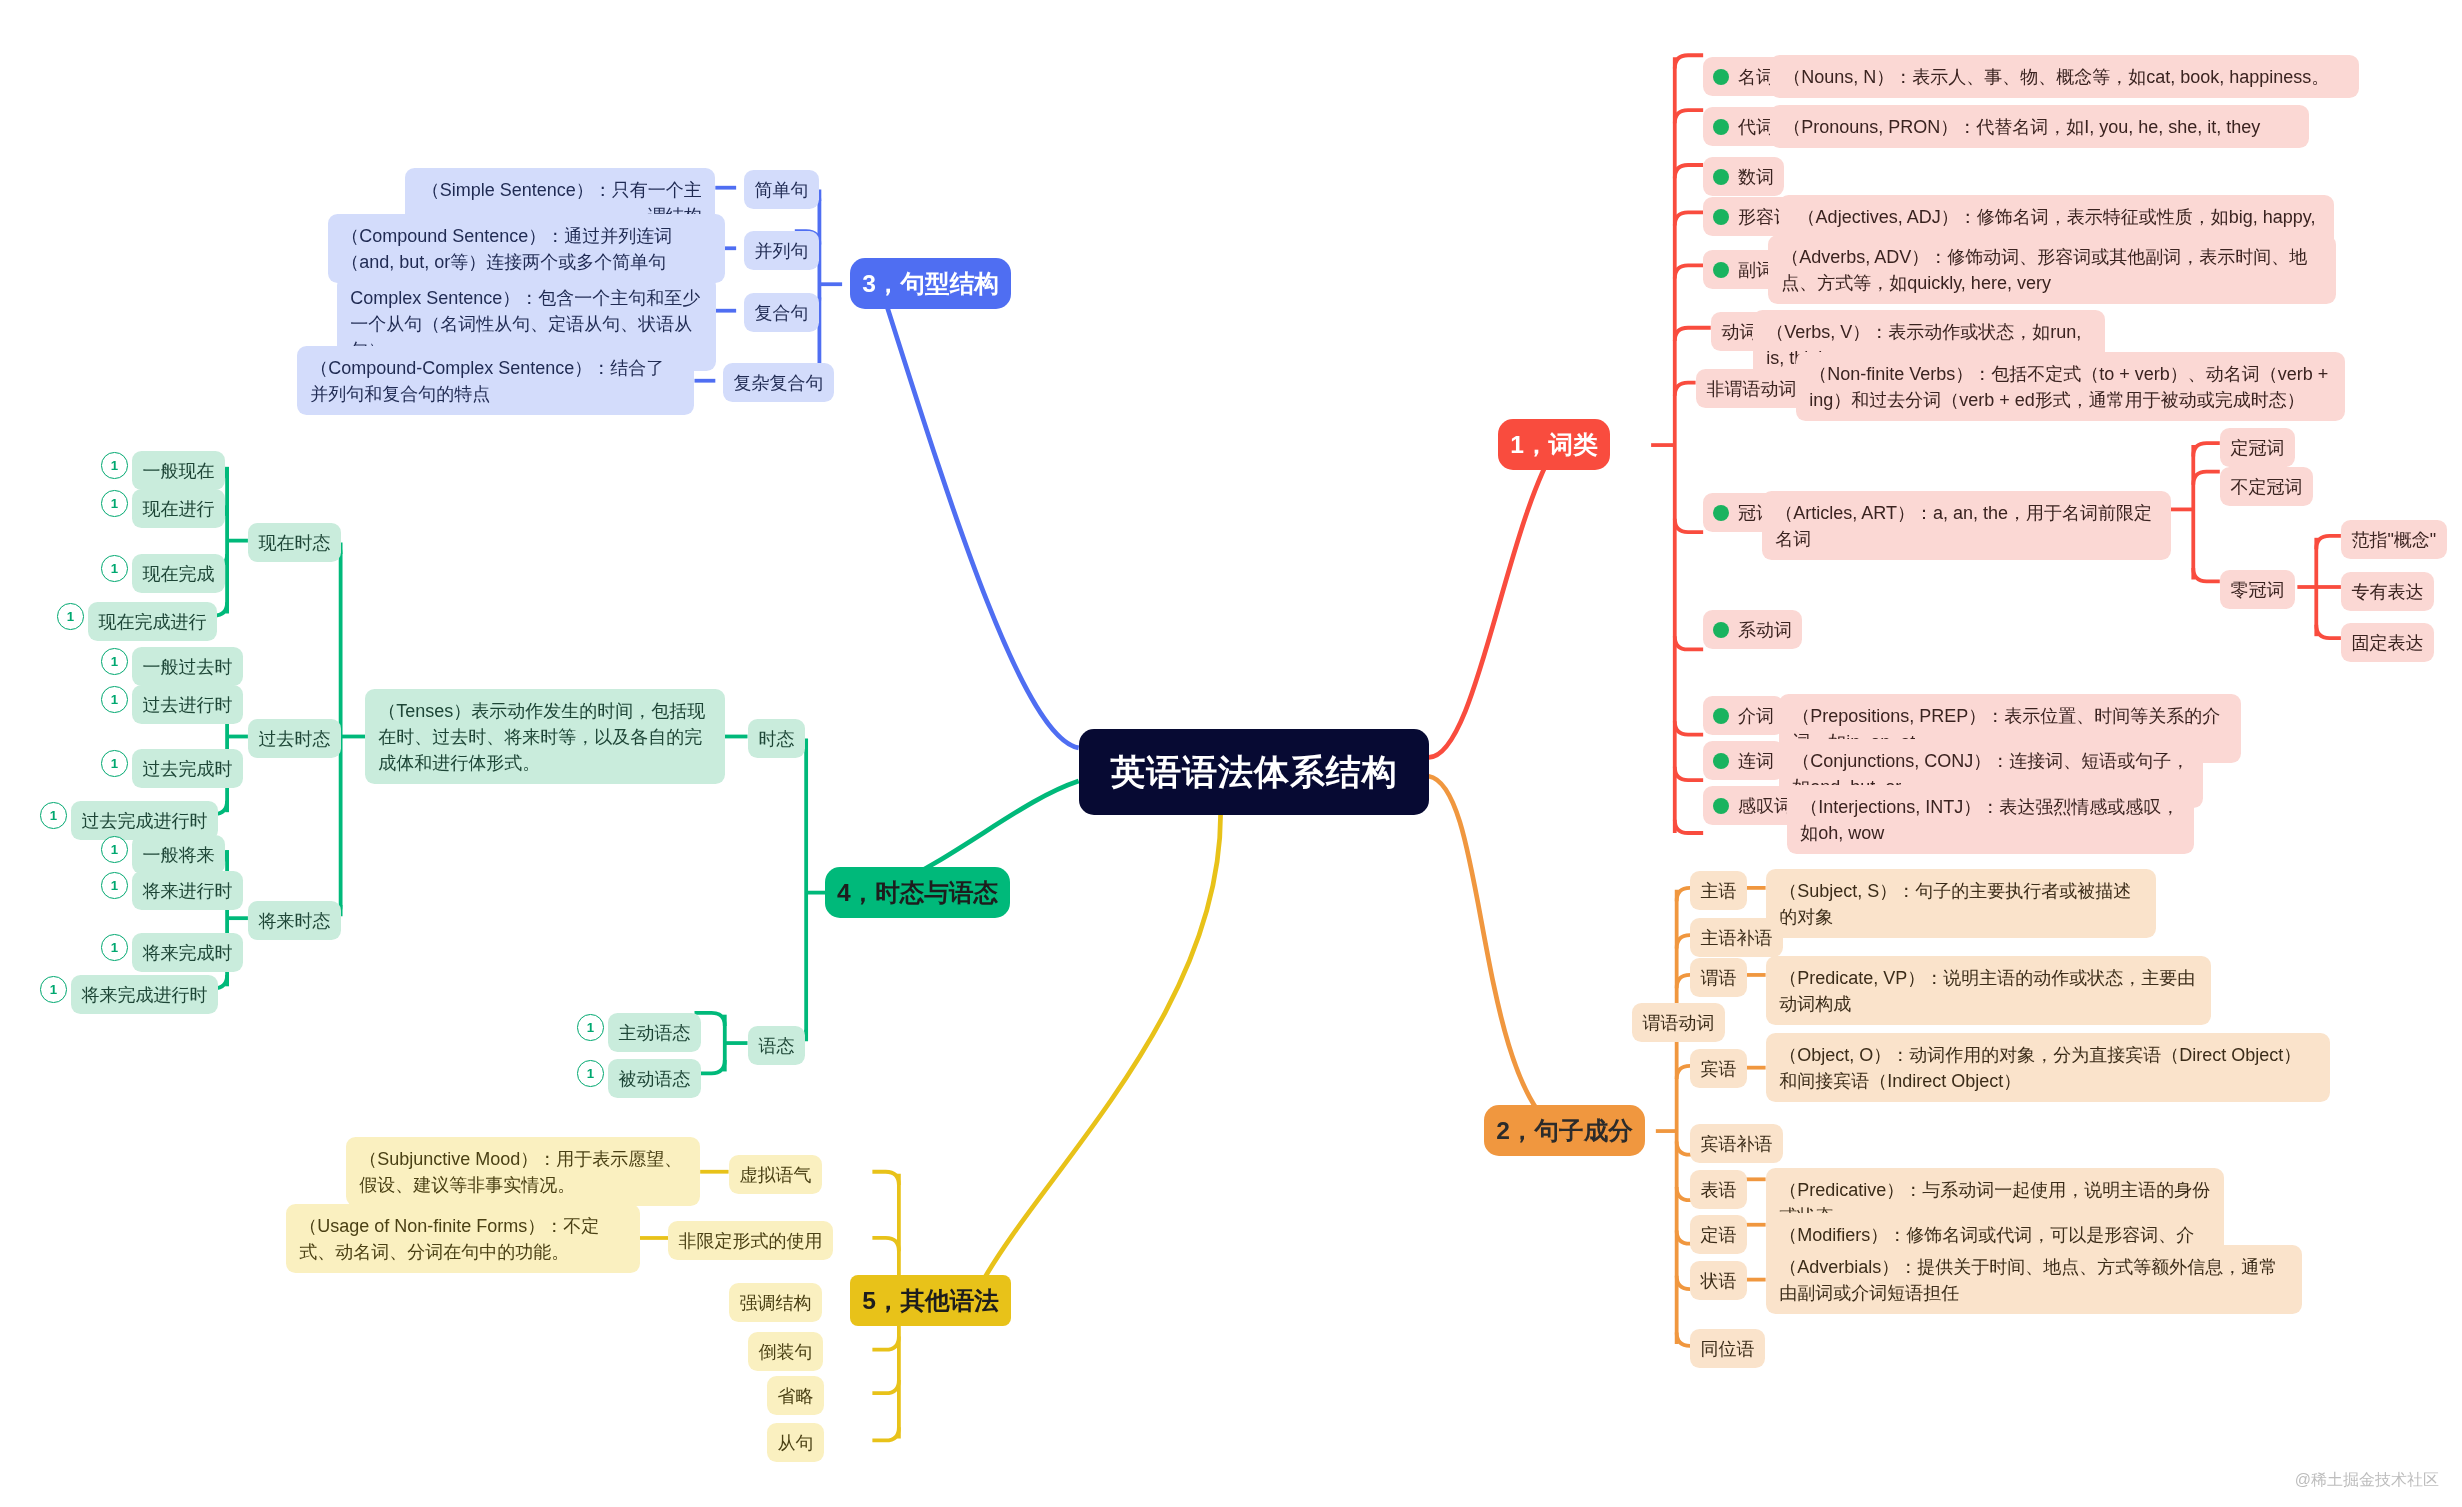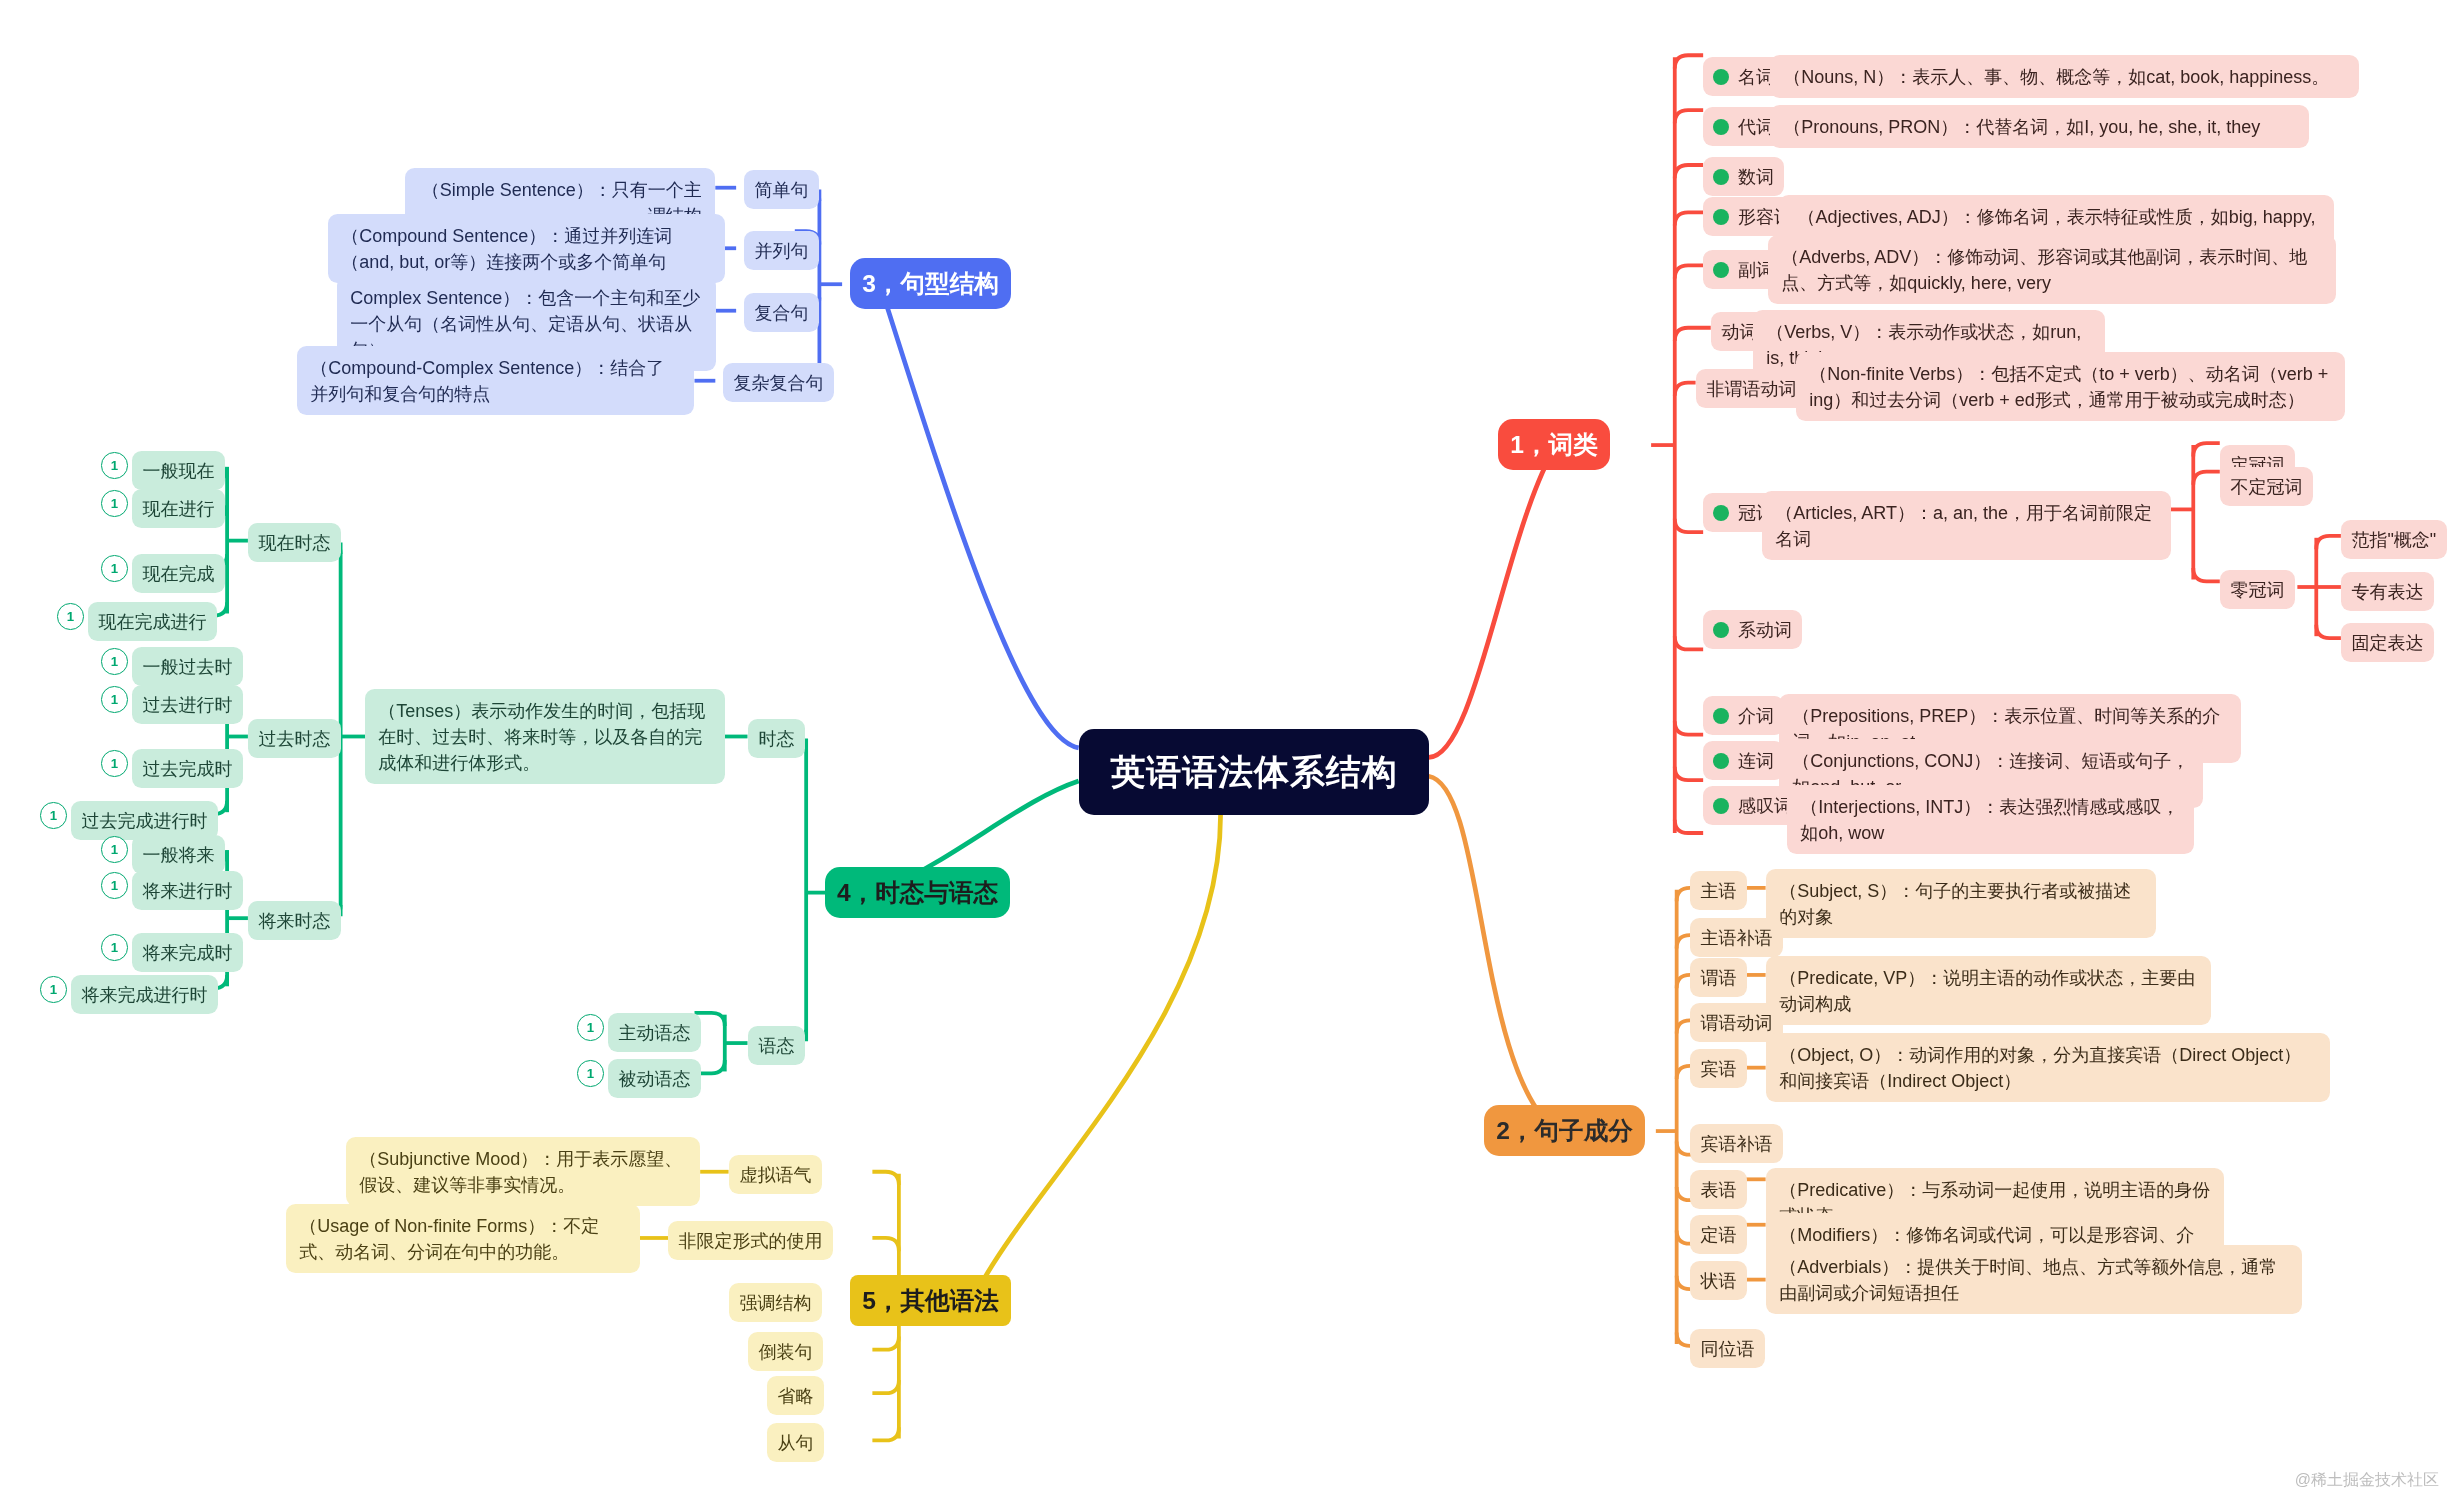--- a/index.html
+++ b/index.html
@@ -253,21 +253,21 @@
   </div>
 
   <div class="node lbl red-box dotwrap" style="left:1703px;top:493px;">
     <span class="gdot"></span>
     <span>冠词</span>
   </div>
   <div class="node desc red-box" style="left:1762px;top:491px;width:409px;">
     <span class="txt">（Articles, ART）：a, an, the，用于名词前限定名词</span>
   </div>
 
-  <div class="node lbl red-box" style="left:2220px;top:428px;margin-top:17px;">
+  <div class="node lbl red-box" style="left:2220px;top:428px;">
     <span class="txt">定冠词</span>
   </div>
   <div class="node lbl red-box" style="left:2220px;top:467px;">
     <span class="txt">不定冠词</span>
   </div>
   <div class="node lbl red-box" style="left:2220px;top:570px;">
     <span class="txt">零冠词</span>
   </div>
 
   <div class="node lbl red-box" style="left:2341px;top:520px;">
@@ -320,21 +320,21 @@
     <span class="txt">主语补语</span>
   </div>
 
   <div class="node lbl orange-box" style="left:1690px;top:958px;">
     <span class="txt">谓语</span>
   </div>
   <div class="node desc orange-box" style="left:1766px;top:956px;width:445px;">
     <span class="txt">（Predicate, VP）：说明主语的动作或状态，主要由动词构成</span>
   </div>
 
-  <div class="node lbl orange-box" style="left:1690px;top:1003px;text-align:right;">
+  <div class="node lbl orange-box" style="left:1632px;top:1003px;text-align:right;">
     <span class="txt">谓语动词</span>
   </div>
 
   <div class="node lbl orange-box" style="left:1690px;top:1049px;">
     <span class="txt">宾语</span>
   </div>
   <div class="node desc orange-box" style="left:1766px;top:1033px;width:564px;">
     <span class="txt">（Object, O）：动词作用的对象，分为直接宾语（Direct Object）和间接宾语（Indirect Object）</span>
   </div>
 

